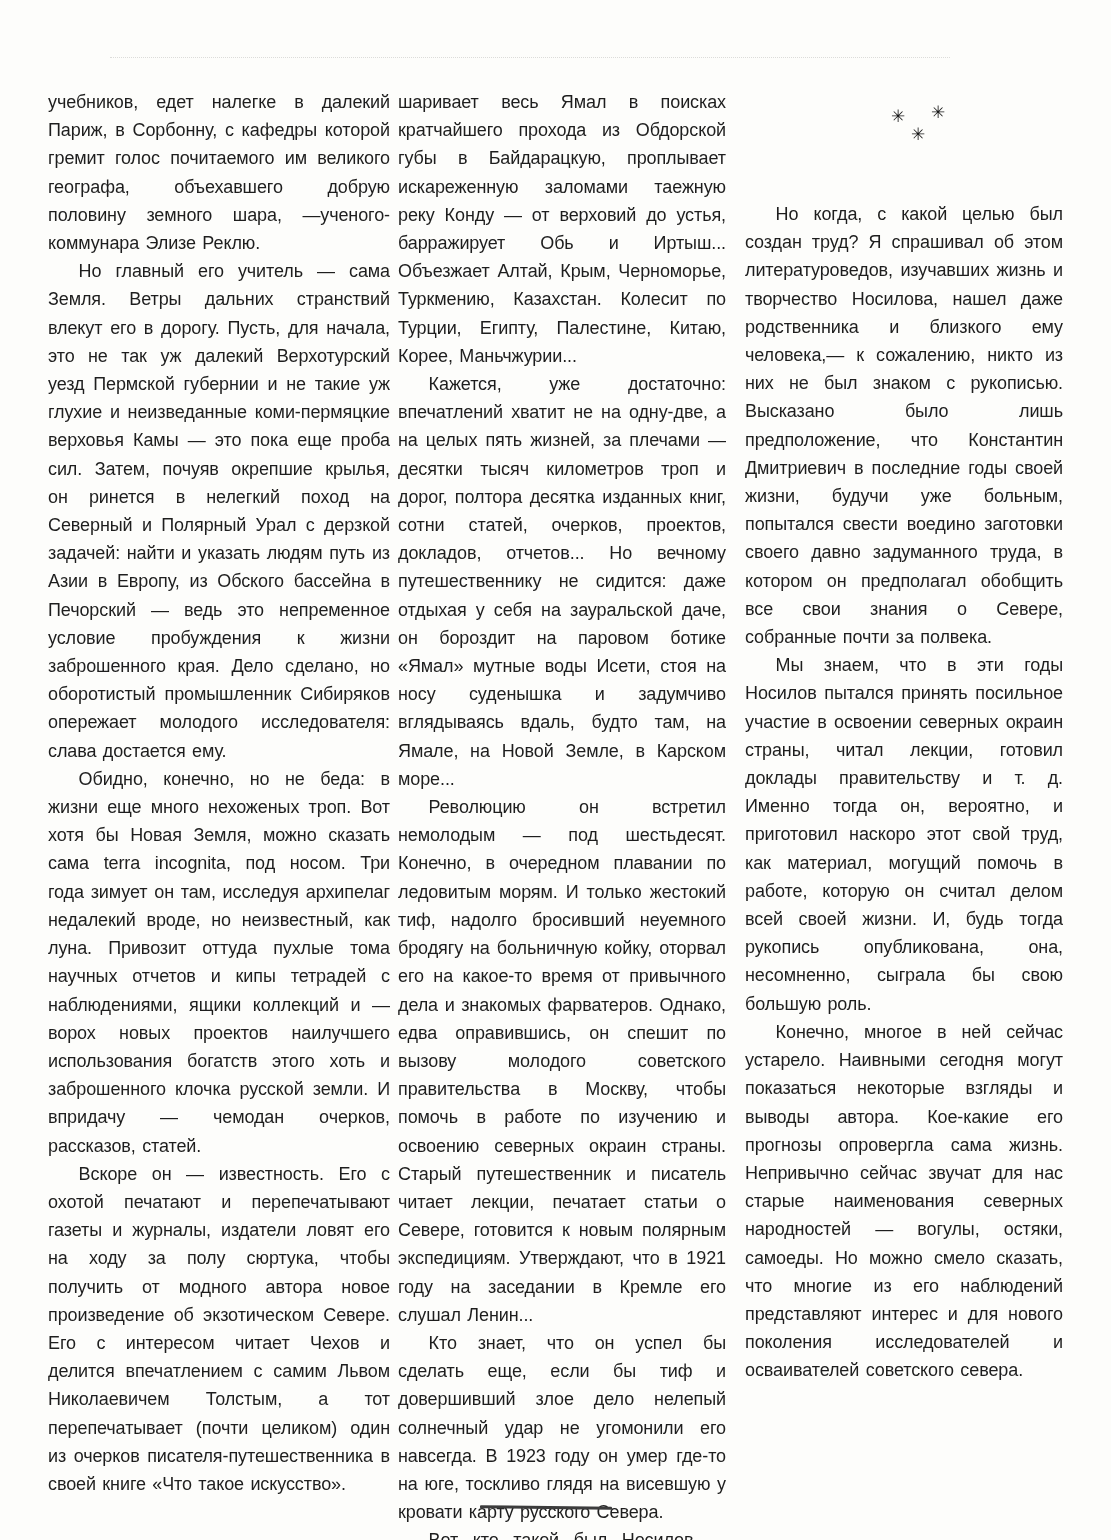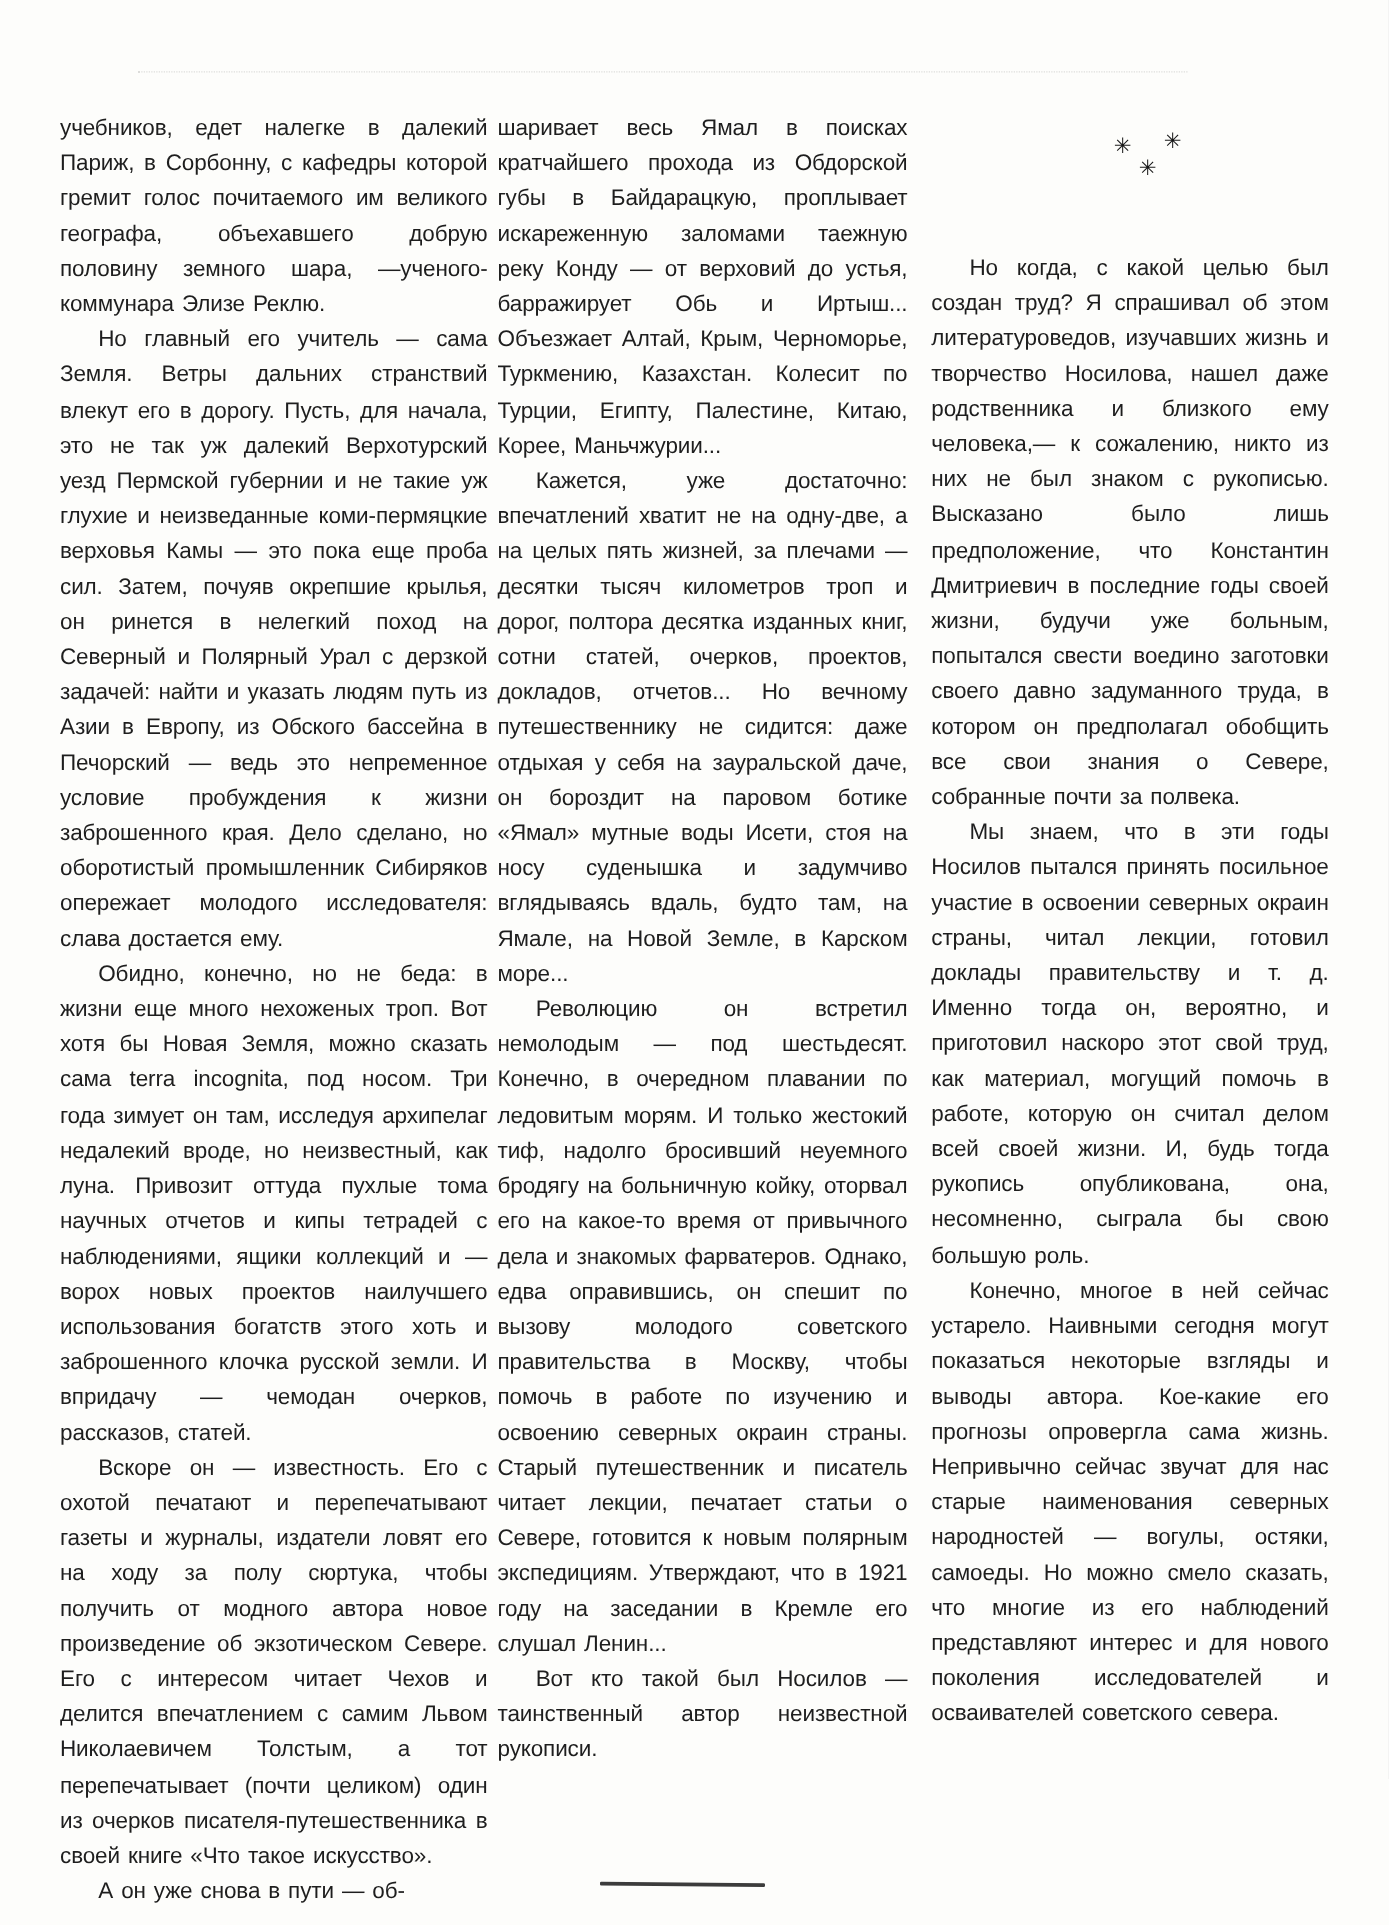--- a/index.html
+++ b/index.html
@@ -70,27 +70,27 @@
 
 <div class="page">
 
   <div class="noise-line"></div>
 
   <div class="column col-1">
     <p class="para">учебников, едет налегке в далекий Париж, в Сорбонну, с кафедры которой гремит голос почитаемого им великого географа, объехавшего добрую половину земного шара, —ученого-коммунара Элизе Реклю.</p>
     <p class="para indent">Но главный его учитель — сама Земля. Ветры дальних странствий влекут его в дорогу. Пусть, для начала, это не так уж далекий Верхотурский уезд Пермской губернии и не такие уж глухие и неизведанные коми-пермяцкие верховья Камы — это пока еще проба сил. Затем, почуяв окрепшие крылья, он ринется в нелегкий поход на Северный и Полярный Урал с дерзкой задачей: найти и указать людям путь из Азии в Европу, из Обского бассейна в Печорский — ведь это непременное условие пробуждения к жизни заброшенного края. Дело сделано, но оборотистый промышленник Сибиряков опережает молодого исследователя: слава достается ему.</p>
     <p class="para indent">Обидно, конечно, но не беда: в жизни еще много нехоженых троп. Вот хотя бы Новая Земля, можно сказать сама terra incognita, под носом. Три года зимует он там, исследуя архипелаг недалекий вроде, но неизвестный, как луна. Привозит оттуда пухлые тома научных отчетов и кипы тетрадей с наблюдениями, ящики коллекций и — ворох новых проектов наилучшего использования богатств этого хоть и заброшенного клочка русской земли. И впридачу — чемодан очерков, рассказов, статей.</p>
     <p class="para indent">Вскоре он — известность. Его с охотой печатают и перепечатывают газеты и журналы, издатели ловят его на ходу за полу сюртука, чтобы получить от модного автора новое произведение об экзотическом Севере. Его с интересом читает Чехов и делится впечатлением с самим Львом Николаевичем Толстым, а тот перепечатывает (почти целиком) один из очерков писателя-путешественника в своей книге «Что такое искусство».</p>
-    <p class="para indent">А он уже снова в пути — об-</p>
   </div>
 
   <div class="column col-2">
     <p class="para">шаривает весь Ямал в поисках кратчайшего прохода из Обдорской губы в Байдарацкую, проплывает искареженную заломами таежную реку Конду — от верховий до устья, барражирует Обь и Иртыш... Объезжает Алтай, Крым, Черноморье, Туркмению, Казахстан. Колесит по Турции, Египту, Палестине, Китаю, Корее, Маньчжурии...</p>
     <p class="para indent">Кажется, уже достаточно: впечатлений хватит не на одну-две, а на целых пять жизней, за плечами — десятки тысяч километров троп и дорог, полтора десятка изданных книг, сотни статей, очерков, проектов, докладов, отчетов... Но вечному путешественнику не сидится: даже отдыхая у себя на зауральской даче, он бороздит на паровом ботике «Ямал» мутные воды Исети, стоя на носу суденышка и задумчиво вглядываясь вдаль, будто там, на Ямале, на Новой Земле, в Карском море...</p>
     <p class="para indent">Революцию он встретил немолодым — под шестьдесят. Конечно, в очередном плавании по ледовитым морям. И только жестокий тиф, надолго бросивший неуемного бродягу на больничную койку, оторвал его на какое-то время от привычного дела и знакомых фарватеров. Однако, едва оправившись, он спешит по вызову молодого советского правительства в Москву, чтобы помочь в работе по изучению и освоению северных окраин страны. Старый путешественник и писатель читает лекции, печатает статьи о Севере, готовится к новым полярным экспедициям. Утверждают, что в 1921 году на заседании в Кремле его слушал Ленин...</p>
+    <p class="para indent">Кто знает, что он успел бы сделать еще, если бы тиф и довершивший злое дело нелепый солнечный удар не угомонили его навсегда. В 1923 году он умер где-то на юге, тоскливо глядя на висевшую у кровати карту русского Севера.</p>
     <p class="para indent">Вот кто такой был Носилов — таинственный автор неизвестной рукописи.</p>
   </div>
 
   <div class="column col-3">
     <div class="asterism">
       <span class="star star-a">✳</span>
       <span class="star star-b">✳</span>
       <span class="star star-c">✳</span>
     </div>
     <p class="para indent">Но когда, с какой целью был создан труд? Я спрашивал об этом литературоведов, изучавших жизнь и творчество Носилова, нашел даже родственника и близкого ему человека,— к сожалению, никто из них не был знаком с рукописью. Высказано было лишь предположение, что Константин Дмитриевич в последние годы своей жизни, будучи уже больным, попытался свести воедино заготовки своего давно задуманного труда, в котором он предполагал обобщить все свои знания о Севере, собранные почти за полвека.</p>

